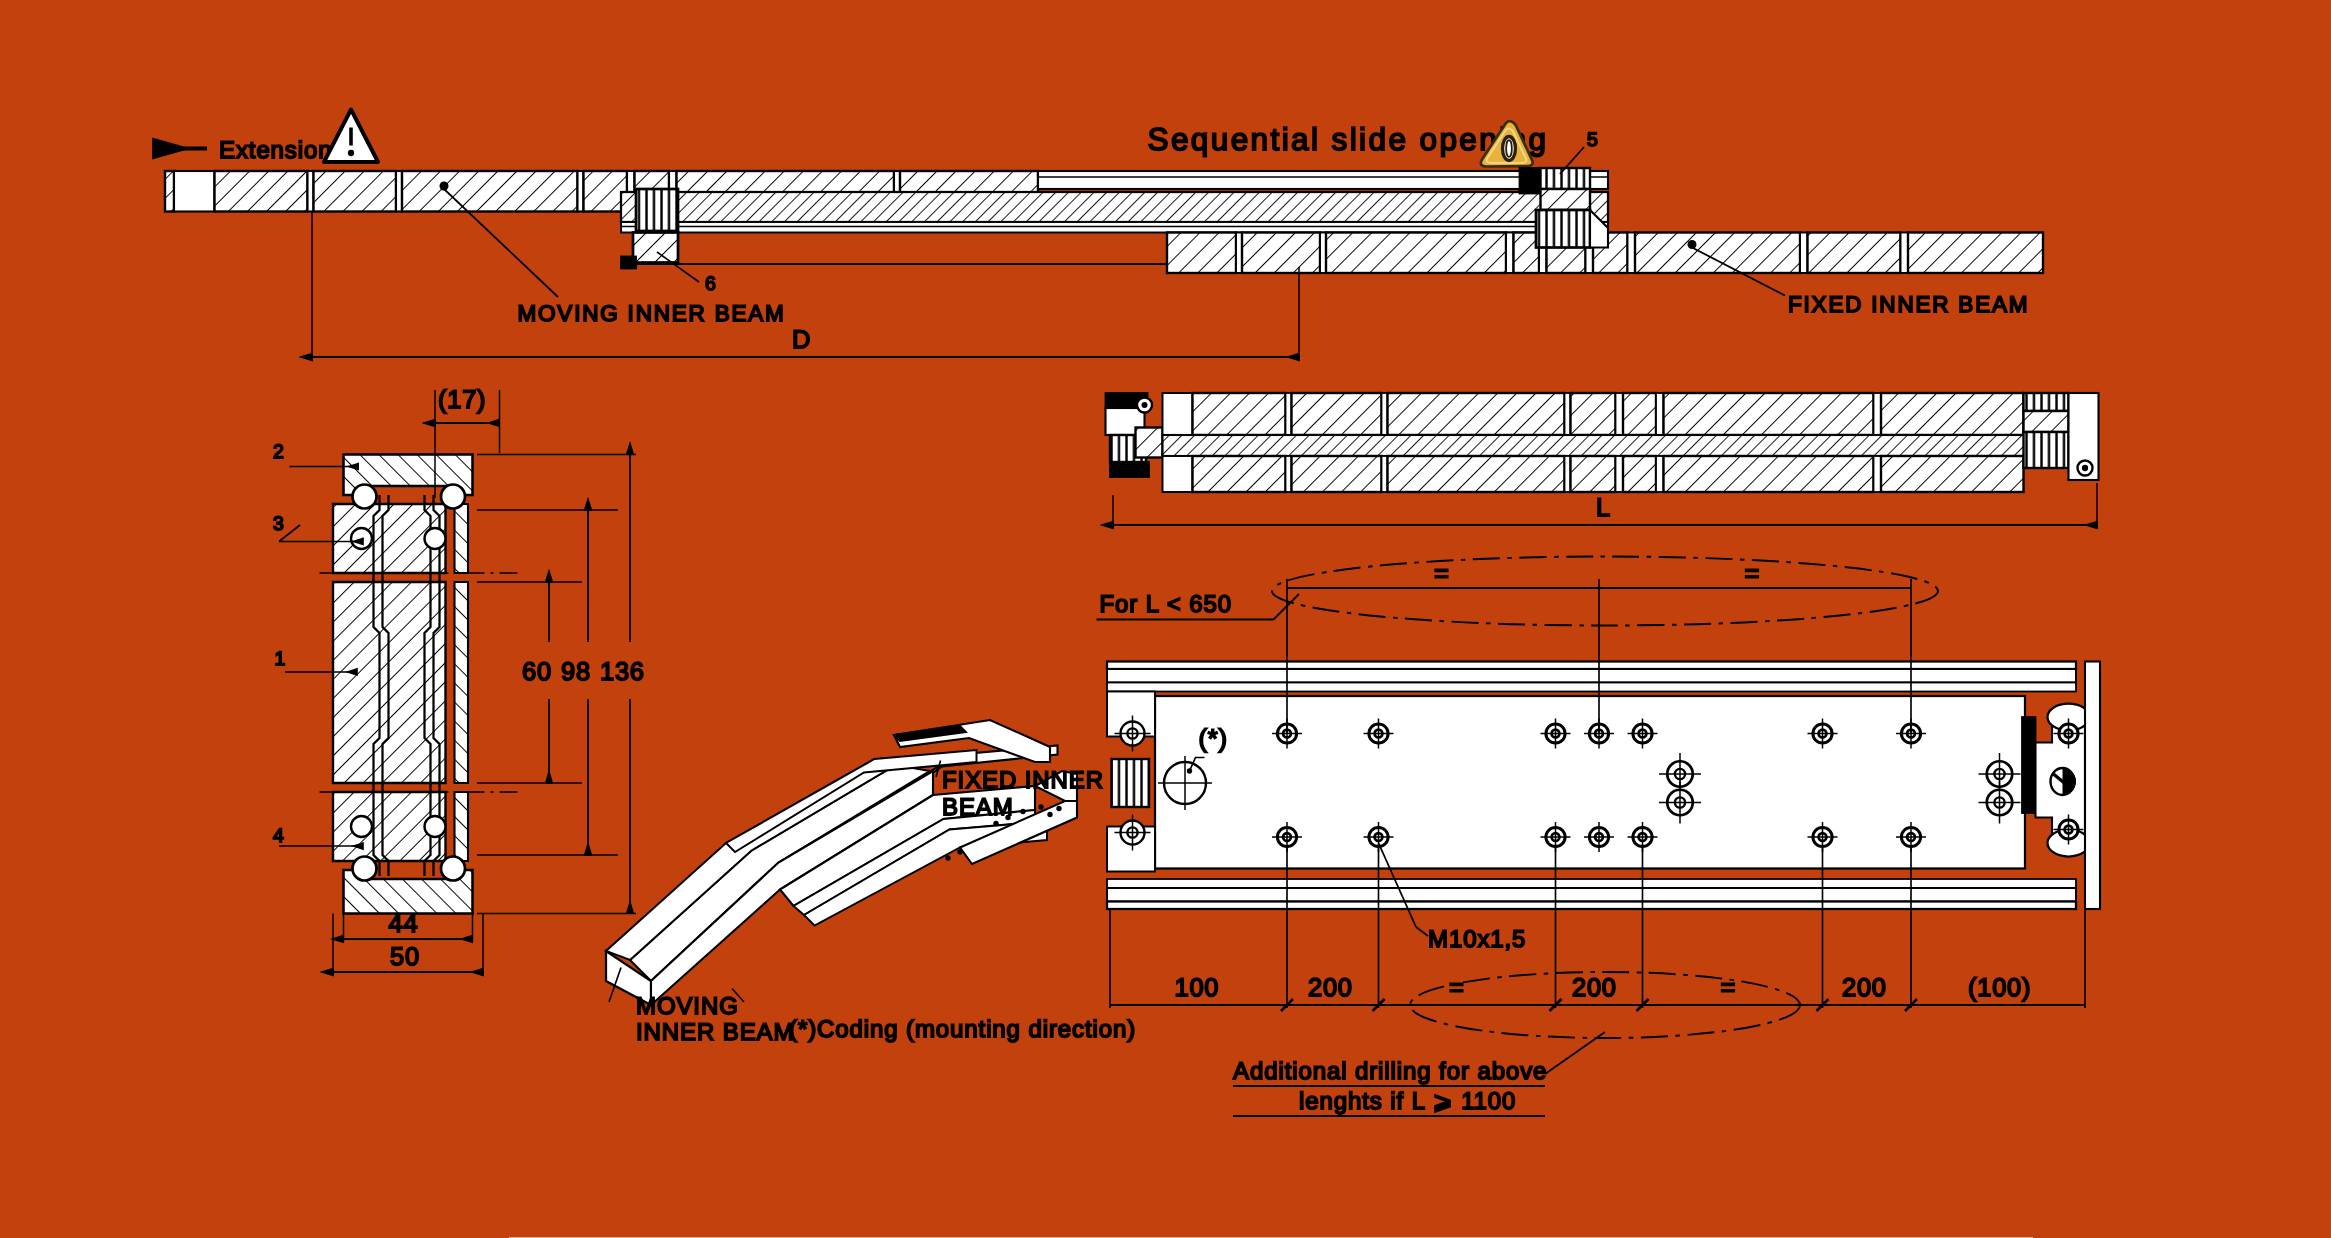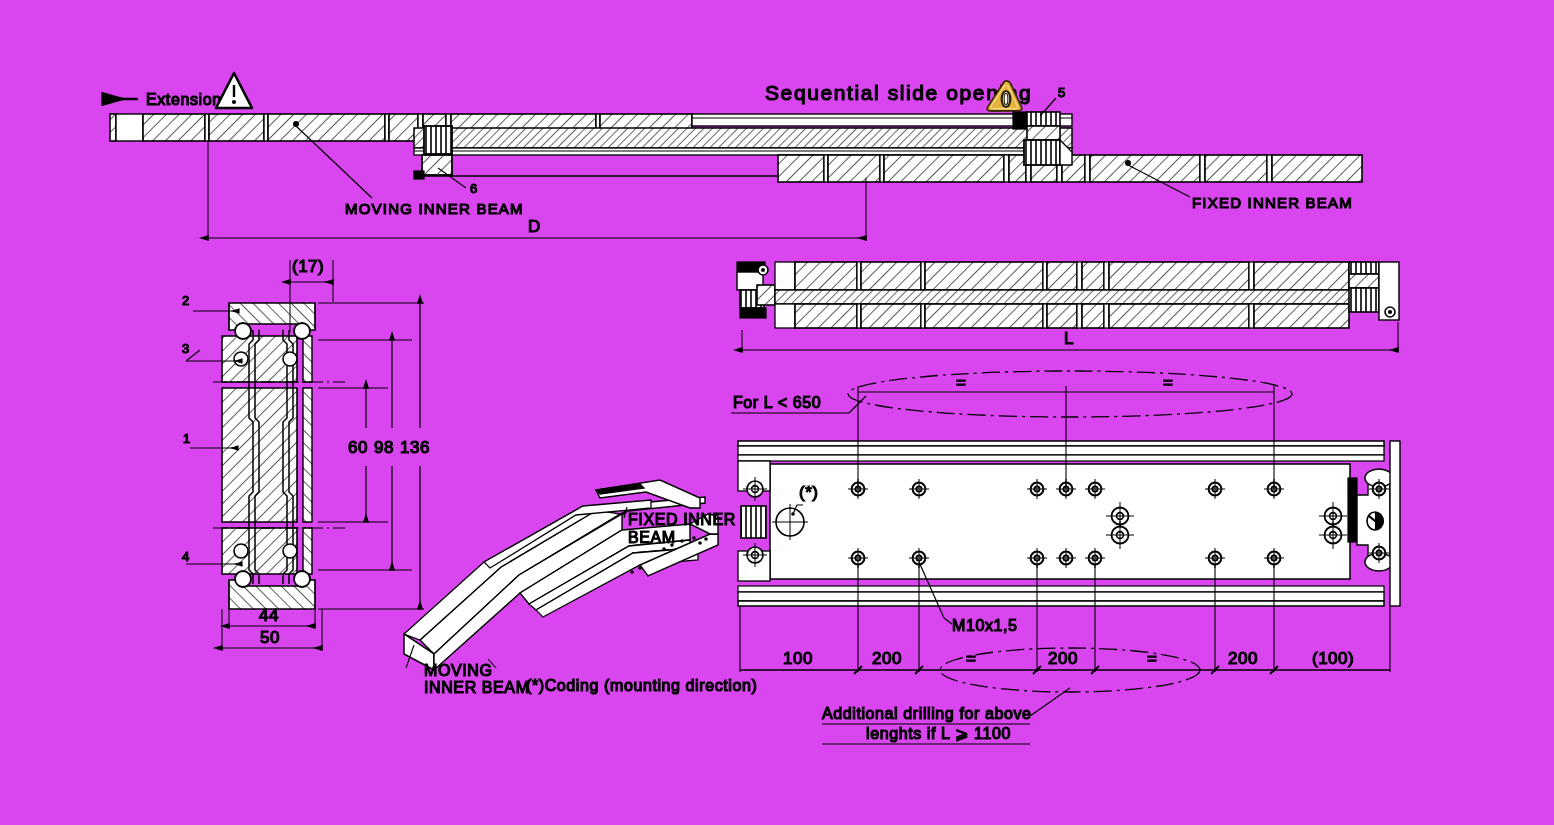--- a/index.html
+++ b/index.html
@@ -1,18 +1,18 @@
 <!DOCTYPE html>
 <html><head>
 <meta charset="utf-8">
 <style>
   html,body{margin:0;padding:0;background:#ffffff;}
   body{width:1554px;height:825px;overflow:hidden;
        font-family:"Liberation Sans", sans-serif;}
-  #sheet{position:relative;width:1554px;height:825px;background:#d946ef;}
+  #sheet{position:relative;width:1554px;height:825px;background:#c2410c;}
   svg{display:block;}
   text{font-family:"Liberation Sans", sans-serif;fill:#000;}
   .dimtxt{font-size:17px;letter-spacing:.5px;}
   .lbl{font-size:15px;letter-spacing:1.2px;}
   .lbl2{font-size:16px;letter-spacing:.6px;}
   .big{font-size:21px;letter-spacing:1.6px;}
   .num{font-size:13px;}
   .eq{font-size:17px;}
 </style>
 </head>

